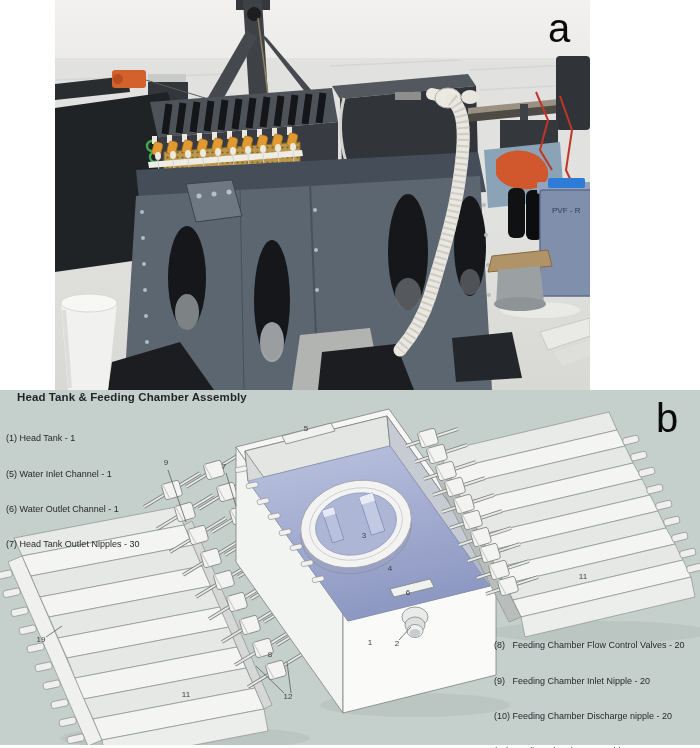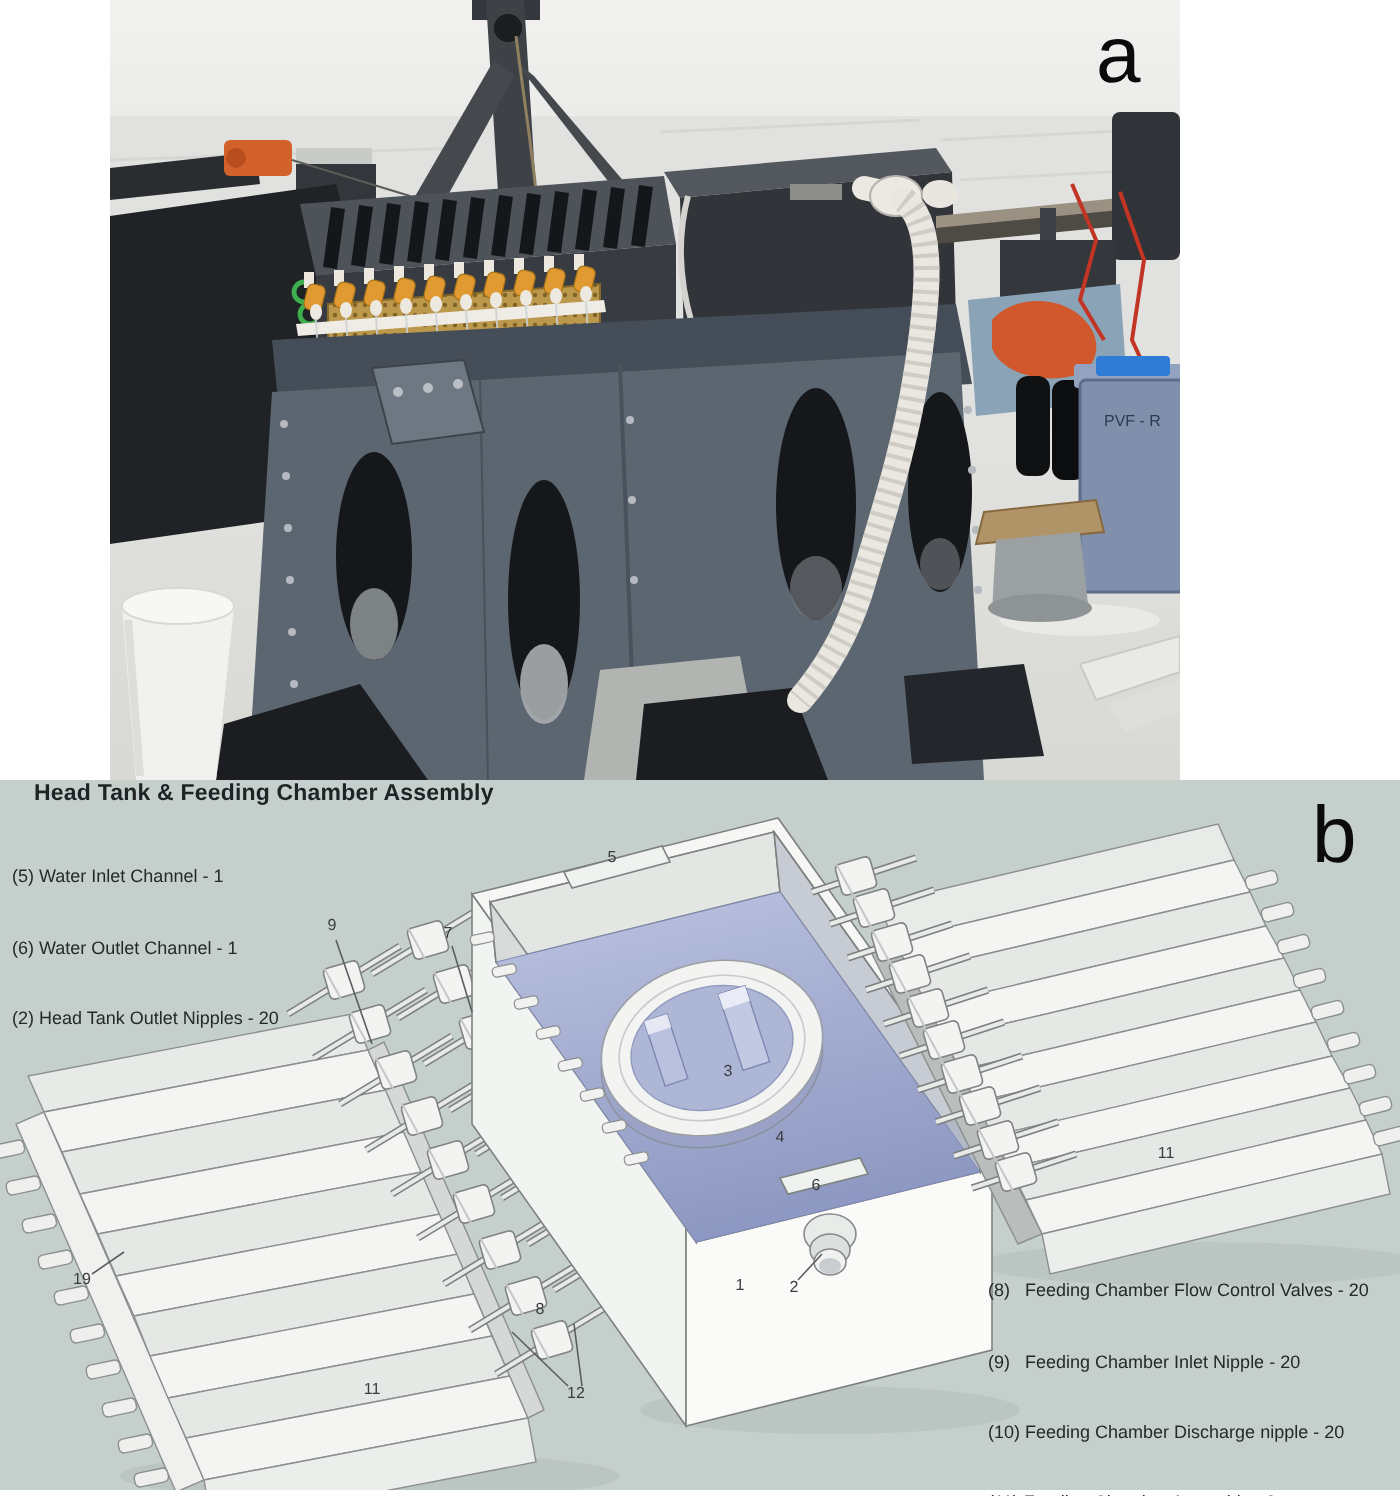--- a/index.html
+++ b/index.html
@@ -384,23 +384,24 @@
         <line x1="399" y1="640" x2="411" y2="627"></line>
         <line x1="284" y1="693" x2="256" y2="666"></line>
         <line x1="291" y1="693" x2="287" y2="662"></line>
       </g>
     </svg>
 
     <div class="dg-title" style="position:absolute; left:17px; top:1px;">Head Tank &amp; Feeding Chamber Assembly</div>
   </div>
 
   <div id="parts-left" class="parts-list">
+    <div>(1) Head Tank - 1</div>
     <div>(5) Water Inlet Channel - 1</div>
     <div>(6) Water Outlet Channel - 1</div>
-    <div>(2) Head Tank Outlet Nipples - 20</div>
+    <div>(7) Head Tank Outlet Nipples - 30</div>
   </div>
 
   <div id="parts-right" class="parts-list">
     <div>(8)   Feeding Chamber Flow Control Valves - 20</div>
     <div>(9)   Feeding Chamber Inlet Nipple - 20</div>
     <div>(10) Feeding Chamber Discharge nipple - 20</div>
     <div>(11) Feeding Chamber Assembly - 2</div>
     
   </div>
 

